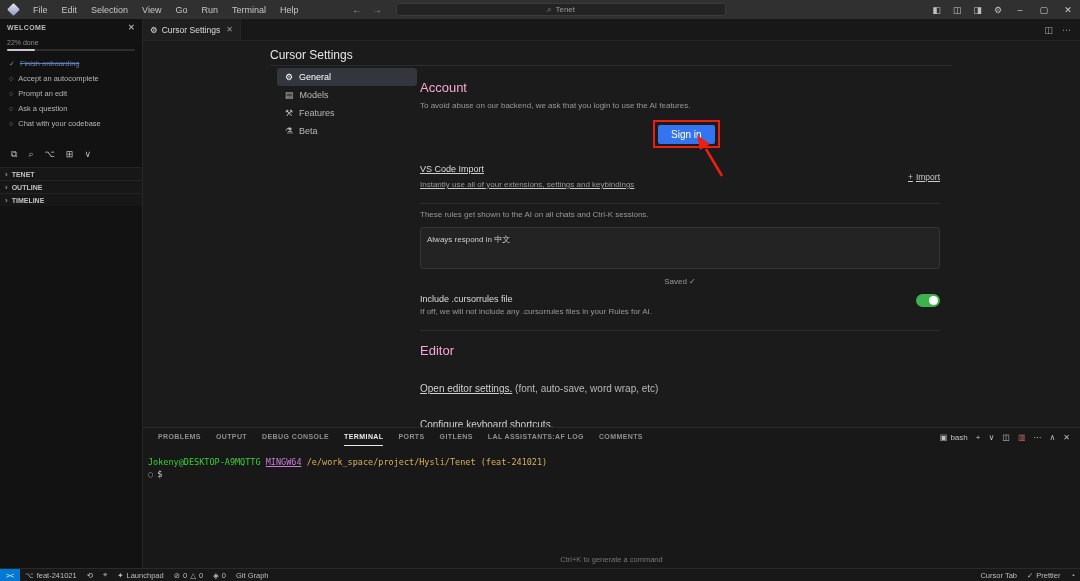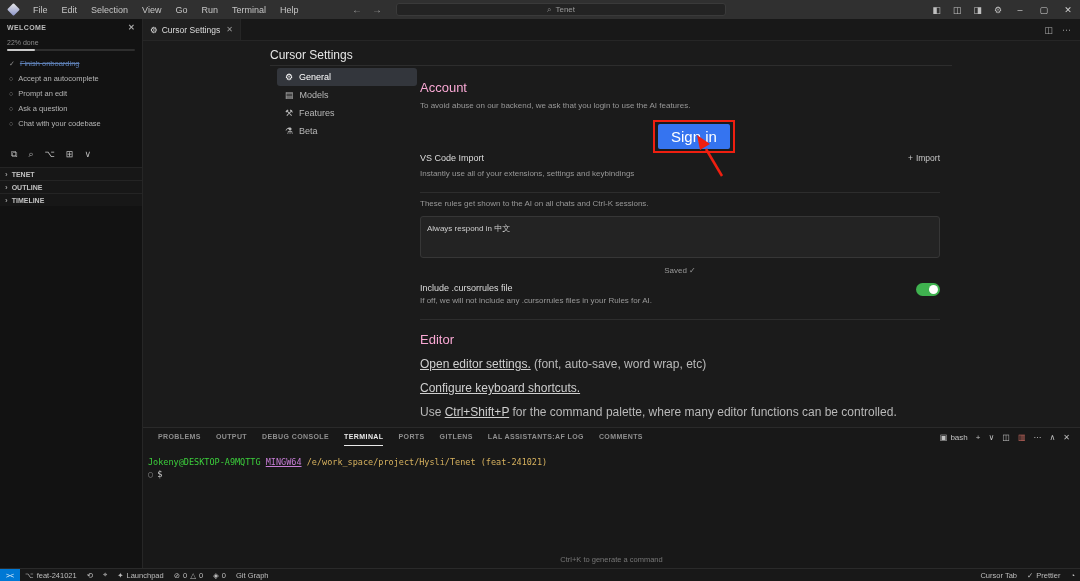--- a/index.html
+++ b/index.html
@@ -60,35 +60,35 @@
   .nav-item.active { background:#33363c; color:#fff; }
   .nav-item .nav-icon { font-size:9px; }
 
   .settings-content { position:absolute; left:277px; top:27px; width:520px; }
   .h-section { font-size:13px; color:#f9a8d4; font-weight:normal; }
   .desc { font-size:8px; color:#989898; margin-top:6px; }
   .account-head { margin-top:12px; }
   .signin-row { margin-top:10px; display:flex; }
   .annotation-box { margin-left:233px; border:2px solid #ef1f10; padding:2px 3px; }
   .signin-btn { background:#3574f0; color:#fff; border:none; border-radius:2px;
-    font-size:15px; padding:4px 13px; font-family:inherit; }
-  .import-row { margin-top:0; display:flex; align-items:flex-start; }
+    font-size:10px; padding:4px 13px; font-family:inherit; }
+  .import-row { margin-top:16px; display:flex; align-items:center;text-decoration:underline; }
   .setting-title { font-size:9px; color:#ddd; }
   .import-btn { margin-left:auto; font-size:8.5px; color:#c8c8c8; display:flex; gap:3px; align-items:center; }
   .sep { margin-top:14px; height:1px; background:#2d2d2d; }
   .rules-head { margin-top:12px; }
   .rules-box { margin-top:8px; width:100%; height:42px; resize:none;
     background:#232323; border:1px solid #363636; border-radius:3px;
     padding:6px; font-size:8px; color:#cfcfcf; font-family:inherit; }
   .saved { margin-top:4px; text-align:center; font-size:8px; color:#9a9a9a; }
   .cursorrules-row { margin-top:8px; display:flex; }
   .toggle { margin-left:auto; width:24px; height:13px; border-radius:7px; background:#3fb24f; position:relative; }
   .toggle .knob { position:absolute; right:2px; top:2px; width:9px; height:9px; border-radius:50%; background:#fff; }
   .editor-head { margin-top:12px; }
-  .editor-line { margin-top:10px; font-size:12px; color:#b9b9b9; }
+  .editor-line { margin-top:25px; font-size:10px; color:#b9b9b9; }
   .lnk { color:#cfcfcf; text-decoration:underline; }
 
   
   .panel { position:absolute; left:143px; top:427px; right:0; bottom:13px;
     background:#181818; border-top:1px solid #2a2a2a; }
   .panel-tabs { display:flex; align-items:stretch; height:18px; padding-left:15px; gap:15px;
     font-size:7px; font-weight:bold; letter-spacing:.4px; color:#8f8f8f; }
   .panel-tab { display:flex; align-items:center; border-bottom:1px solid transparent; }
   .panel-tab.active { color:#e9e9e9; border-bottom-color:#e9e9e9; }
   .panel-right { margin-left:auto; display:flex; align-items:center; gap:8px; padding-right:10px;

